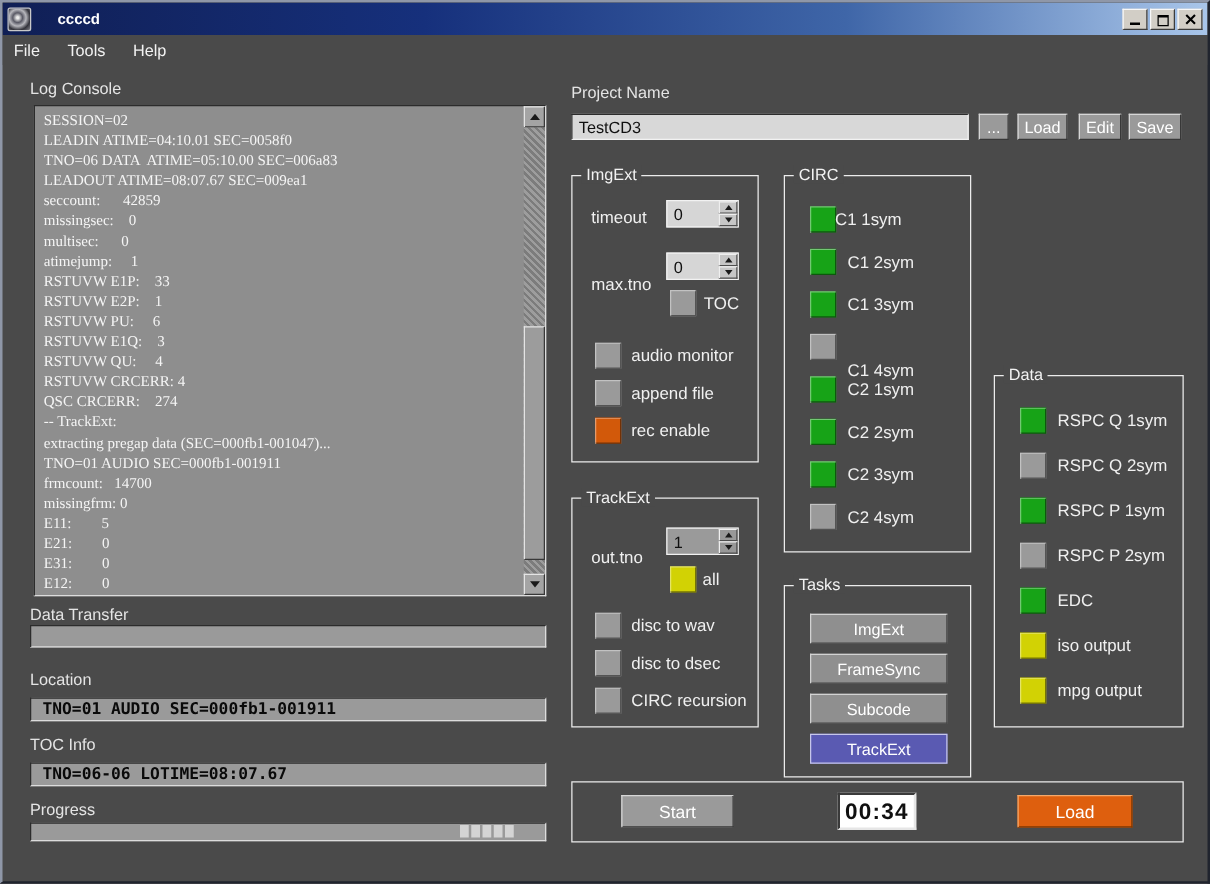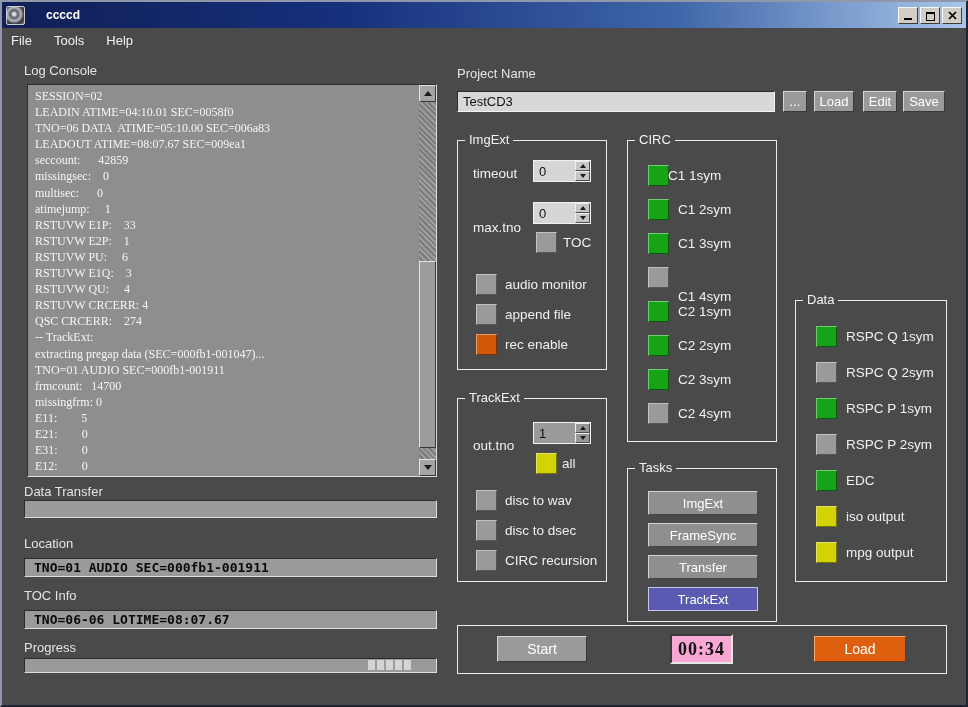--- a/index.html
+++ b/index.html
@@ -83,24 +83,24 @@
   .spinner.disabled .spin-btn{background:#989898;}
   
   .task-btn{position:absolute;left:20px;width:110px;height:24px;background:#8f8f8f;
     border:1px solid;border-color:#d2d2d2 #454545 #454545 #d2d2d2;color:#fff;font-size:13px;
     display:flex;align-items:center;justify-content:center;box-sizing:border-box;cursor:default;}
   .task-btn[data-active="true"]{background:#5a5ab2;border-color:#c6c6ea;}
   
   .start-btn{left:495px;top:634px;width:90px;height:26px;font-size:14px;}
   .stop-btn{left:812px;top:634px;width:92px;height:26px;font-size:14px;background:#de5f0e;
     border-color:#f5a86a #7e3700 #7e3700 #f5a86a;}
-  .lcd{position:absolute;left:668px;top:632px;width:63px;height:30px;background:#f9a8d4;
+  .lcd{position:absolute;left:668px;top:632px;width:63px;height:30px;background:#ffffff;
     border:2px solid;border-color:#3a3a3a #e6e6e6 #e6e6e6 #3a3a3a;box-sizing:border-box;
     display:flex;align-items:center;justify-content:center;
-    font-family:Liberation Serif, serif;font-weight:bold;font-size:18px;color:#101010;
+    font-family:Liberation Sans, sans-serif;font-weight:bold;font-size:18px;color:#101010;
     letter-spacing:1px;}
 </style>
 </head>
 <body>
 
 <div id="window">
 
   <div class="titlebar">
     <div class="app-icon"></div>
     <div class="title-text">ccccd</div>
@@ -284,21 +284,21 @@
     <div class="ind" style="left:18px;top:121px;" data-state="gray"></div>
     <div class="ind-label" style="left:47px;top:124px;">disc to dsec</div>
     <div class="ind" style="left:18px;top:151px;" data-state="gray"></div>
     <div class="ind-label" style="left:47px;top:154px;">CIRC recursion</div>
   </div>
 
   <div class="group" style="left:625px;top:466px;width:150px;height:154px;padding-left:41px;">
     <div class="group-title">Tasks</div>
     <div class="task-btn" style="top:22px;" data-active="false">ImgExt</div>
     <div class="task-btn" style="top:54px;" data-active="false">FrameSync</div>
-    <div class="task-btn" style="top:86px;" data-active="false">Transfer</div>
+    <div class="task-btn" style="top:86px;" data-active="false">Subcode</div>
     <div class="task-btn" style="top:118px;" data-active="true">TrackExt</div>
   </div>
 
   <div class="group" style="left:455px;top:623px;width:490px;height:49px;"></div>
   <div class="push-btn start-btn">Start</div>
   <div class="lcd">00:34</div>
   <div class="push-btn stop-btn">Load</div>
 
 </div>
 

